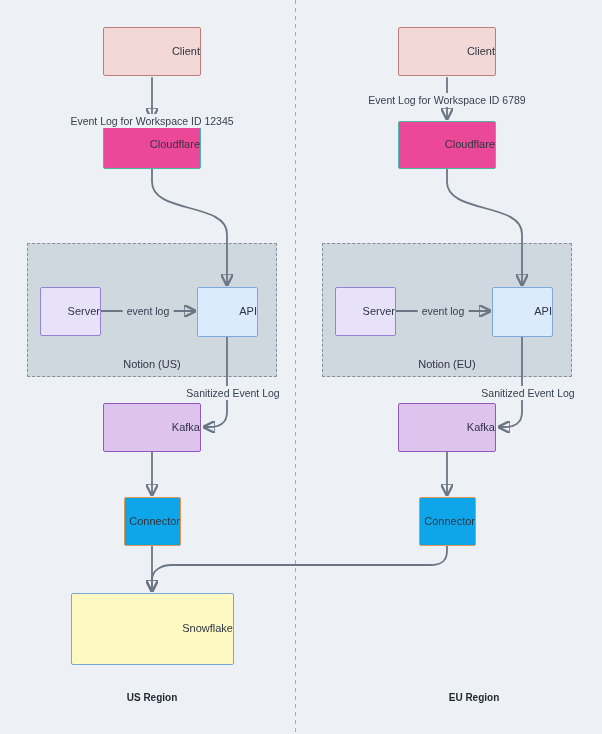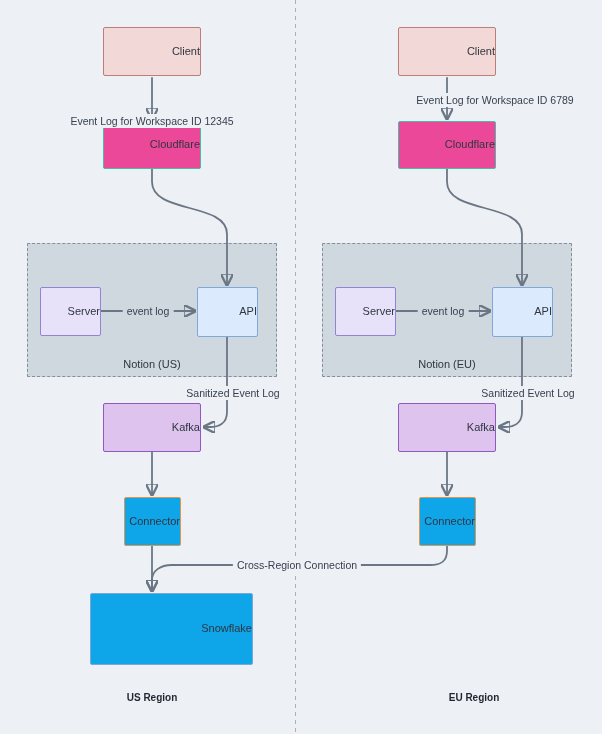--- a/index.html
+++ b/index.html
@@ -32,21 +32,21 @@
     font-size:11px;color:#2f3640;text-align:center;
     border:1px solid;border-radius:2px;box-sizing:border-box;
     line-height:1.2;
   }
   .n-client{background:#f2d8d6;border-color:#bd7e7a;}
   .n-cf{background:#ec4899;border-color:#4cb9a5;}
   .n-server{background:#e7e1f9;border-color:#9283d4;}
   .n-api{background:#dbeafc;border-color:#7fa8dc;}
   .n-kafka{background:#ddc3ee;border-color:#9159bd;}
   .n-conn{background:#0ea5e9;border-color:#e0964f;}
-  .n-snow{background:#0ea5e9;border-color:#79a8d8;margin-left:19px;}
+  .n-snow{background:#fef9c3;border-color:#79a8d8;}
   .edge-label{
     position:absolute;
     transform:translate(-50%,-50%);
     font-size:10.5px;color:#374151;
     background:#edf0f4;
     padding:1px 4px;
     white-space:nowrap;
   }
   .edge-label.in-cluster{background:#cfd7df;}
   .region-label{
@@ -127,23 +127,22 @@
     <span>API</span>
   </div>
   <div class="node n-kafka" style="left:398px;top:403px;width:98px;height:49px;">
     <span>Kafka</span>
   </div>
   <div class="node n-conn" style="left:419px;top:497px;width:57px;height:49px;">
     <span>Connector</span>
   </div>
 
   <div class="edge-label" style="left:152px;top:100px;margin-top:21px;">Event Log for Workspace ID 12345</div>
-  <div class="edge-label" style="left:447px;top:100px;margin-left:48px;">Event Log for Workspace ID 6789</div>
+  <div class="edge-label" style="left:447px;top:100px;">Event Log for Workspace ID 6789</div>
   <div class="edge-label in-cluster" style="left:148px;top:311px;">event log</div>
   <div class="edge-label in-cluster" style="left:443px;top:311px;">event log</div>
   <div class="edge-label" style="left:233px;top:393px;">Sanitized Event Log</div>
   <div class="edge-label" style="left:528px;top:393px;">Sanitized Event Log</div>
-  <div class="edge-label" style="left:297px;top:565px;">Cross-Region Connection</div>
 
   <div class="region-label" style="left:152px;top:697px;">US Region</div>
   <div class="region-label" style="left:474px;top:697px;">EU Region</div>
 
 </div>
 
 </body></html>

